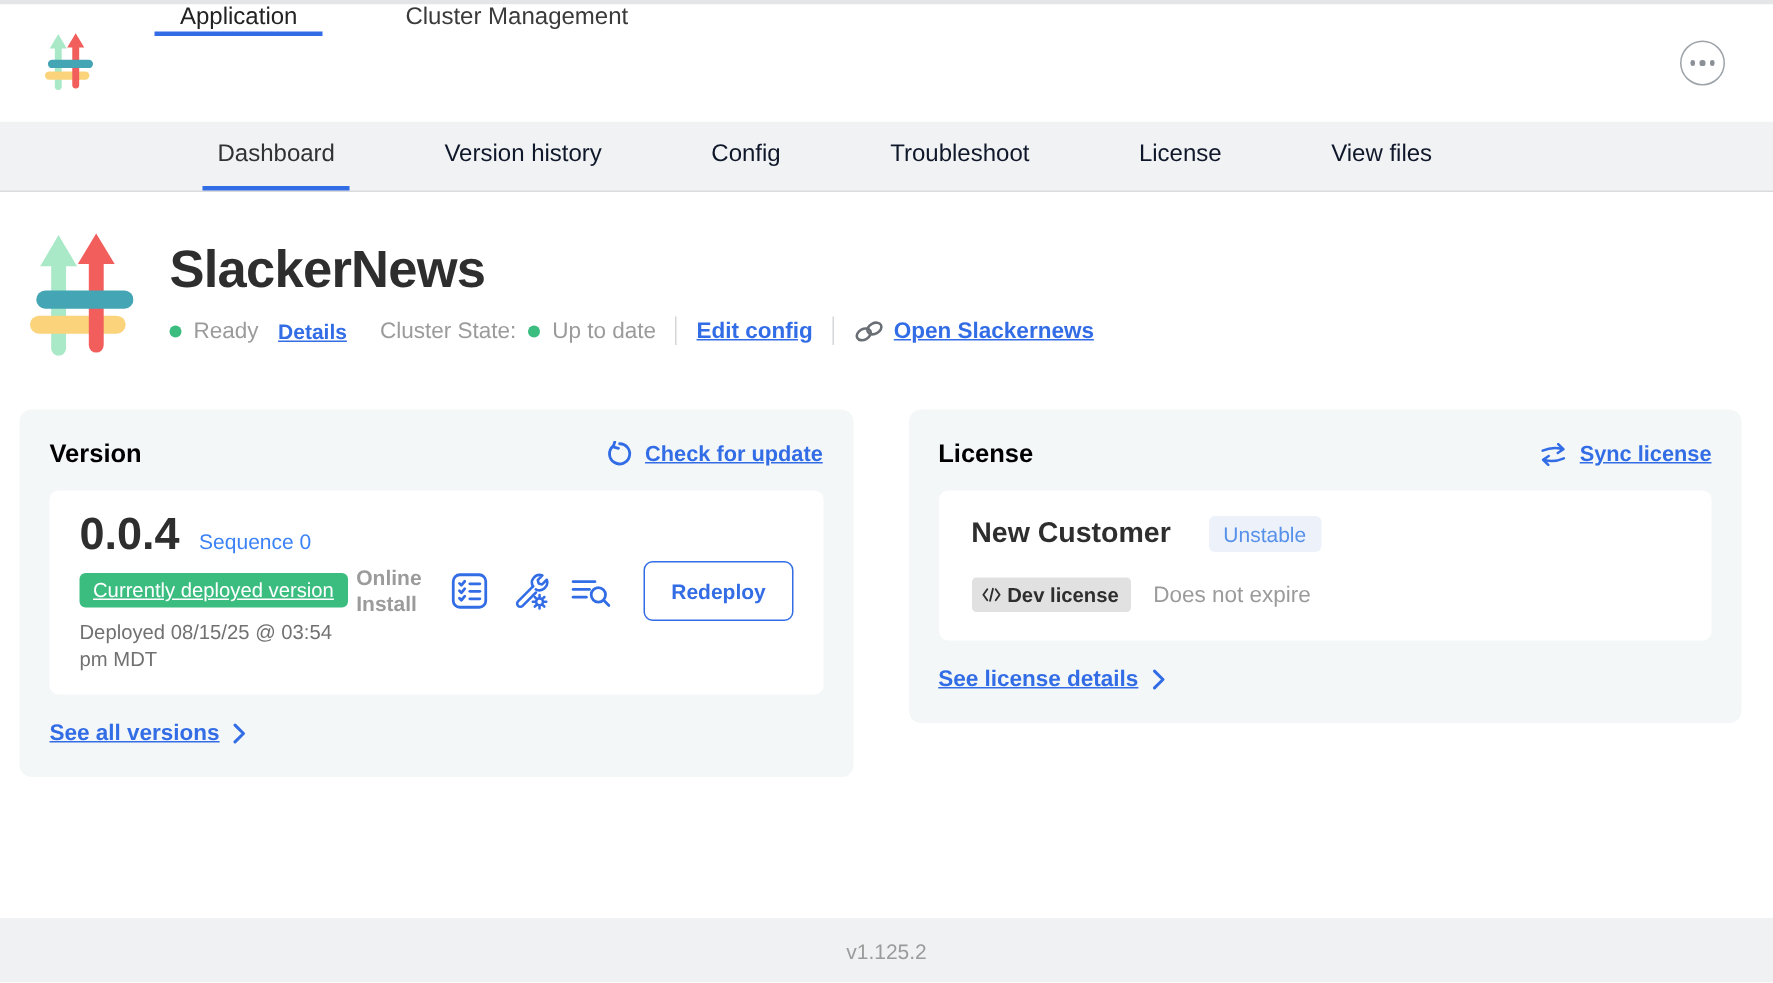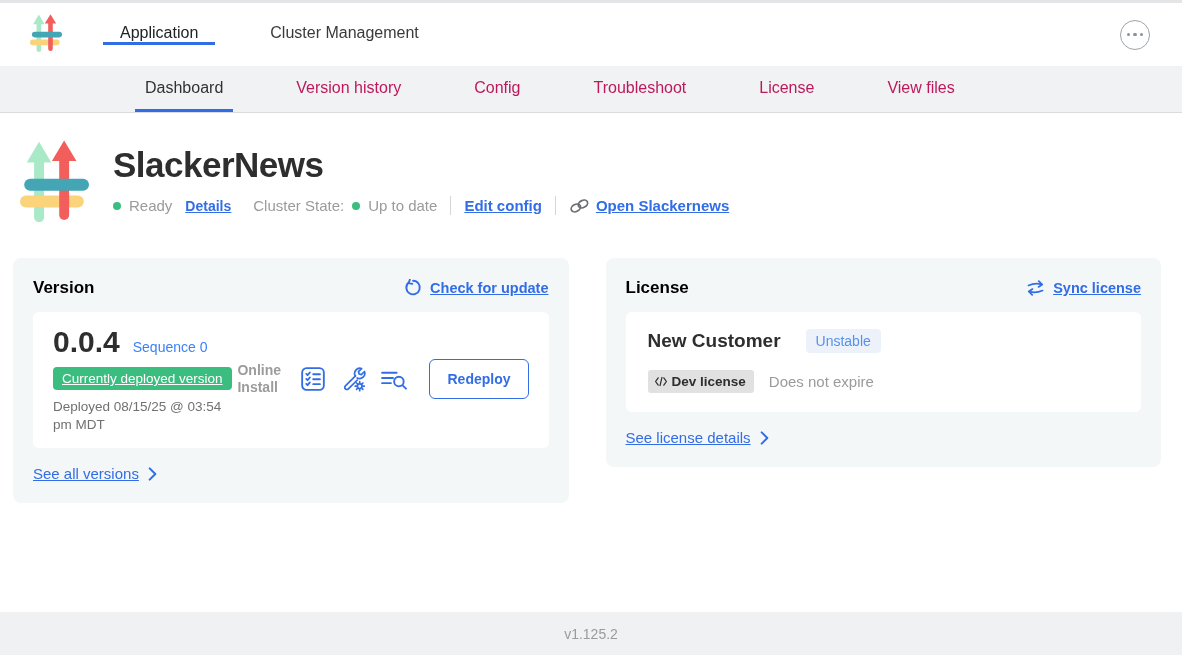--- a/index.html
+++ b/index.html
@@ -8,21 +8,21 @@
     font-family: "Liberation Sans", sans-serif;
     background: #ffffff;
     color: #323232;
     display: flex;
     flex-direction: column;
     overflow: hidden;
   }
   .topline { height: 3px; background: #E4E5E6; flex: none; }
 
   
-  .header { height: 63px; background: #fff; display: flex; align-items: center; padding-left: 30px; position: relative; flex: none; }
+  .header { height: 78px; background: #fff; display: flex; align-items: flex-start; padding-left: 30px; position: relative; flex: none; }
   .header-logo { width: 32px; height: 41px; align-self: center; margin-right: 41px; flex: none; }
   .header-tabs { display: flex; gap: 38px; }
   .header-tab {
     display: flex; align-items: center; padding: 0 17px;
     font-size: 16px; color: #3a3a3a; cursor: pointer;
     border-bottom: 3px solid transparent;
   }
   .header-tab.active { color: #222; border-bottom-color: #326DE6; }
   .more-btn {
     position: absolute; right: 32px; top: 50%; transform: translateY(-50%);
@@ -32,21 +32,21 @@
   }
   .more-btn i { width: 3.5px; height: 3.5px; border-radius: 50%; background: #8A9096; }
 
   
   .subnav {
     height: 47px; background: #F0F2F3; border-bottom: 1px solid #D9DBDD;
     display: flex; gap: 53px; padding-left: 135px; flex: none;
   }
   .subnav-item {
     display: flex; align-items: center; padding: 0 10px;
-    font-size: 16px; color: #be185d; cursor: pointer;
+    font-size: 16px; color: #0f172a; cursor: pointer;
     border-bottom: 3px solid transparent;
   }
   .subnav-item.active { color: #323232; border-bottom-color: #326DE6; }
 
   
   .main { flex: 1; background: #fff; padding-top: 25px; }
   .app-header { display: flex; padding-left: 20px; }
   .app-logo { width: 69px; height: 93px; margin-right: 24px; flex: none; }
   .app-title { font-size: 35px; font-weight: bold; color: #2e2e2e; letter-spacing: -0.5px; margin-top: 7px; }
   .status-row { display: flex; align-items: center; margin-top: 11px; font-size: 15px; color: #9B9B9B; }
@@ -84,21 +84,21 @@
   .version-right { display: flex; align-items: center; gap: 17px; }
   .install-type { font-size: 14px; font-weight: 600; color: #9B9B9B; width: 46px; line-height: 1.2; }
   .action-icons { display: flex; align-items: center; gap: 14px; color: #326DE6; }
   .action-icons svg { cursor: pointer; display: block; }
   .redeploy-btn {
     background: #fff; border: 1px solid #326DE6; color: #326DE6;
     font-family: inherit; font-weight: bold; font-size: 14px;
     padding: 11px 17px; border-radius: 6px; cursor: pointer; margin-left: 5px;
   }
   .card-footer-link { display: inline-flex; align-items: center; gap: 9px; margin-top: 17px; font-size: 15px; color: #326DE6; cursor: pointer; }
-  .card-footer-link .lbl { text-decoration: underline; font-weight: 400; }
+  .card-footer-link .lbl { text-decoration: underline; font-weight: 700; }
 
   .license-inner { padding: 17px 22px 19px; }
   .customer-row { display: flex; align-items: center; }
   .customer-name { font-size: 19px; font-weight: bold; color: #2e2e2e; }
   .channel-badge { margin-left: 25px; background: #EDF2FA; color: #5791E9; font-size: 14px; padding: 4px 10px; border-radius: 4px; }
   .license-row { display: flex; align-items: center; margin-top: 17px; }
   .type-badge {
     display: inline-flex; align-items: center; gap: 4px;
     background: #E1E1E1; color: #2e2e2e; font-weight: bold; font-size: 13.5px;
     padding: 4px 8px 4px 6px; border-radius: 3px;

